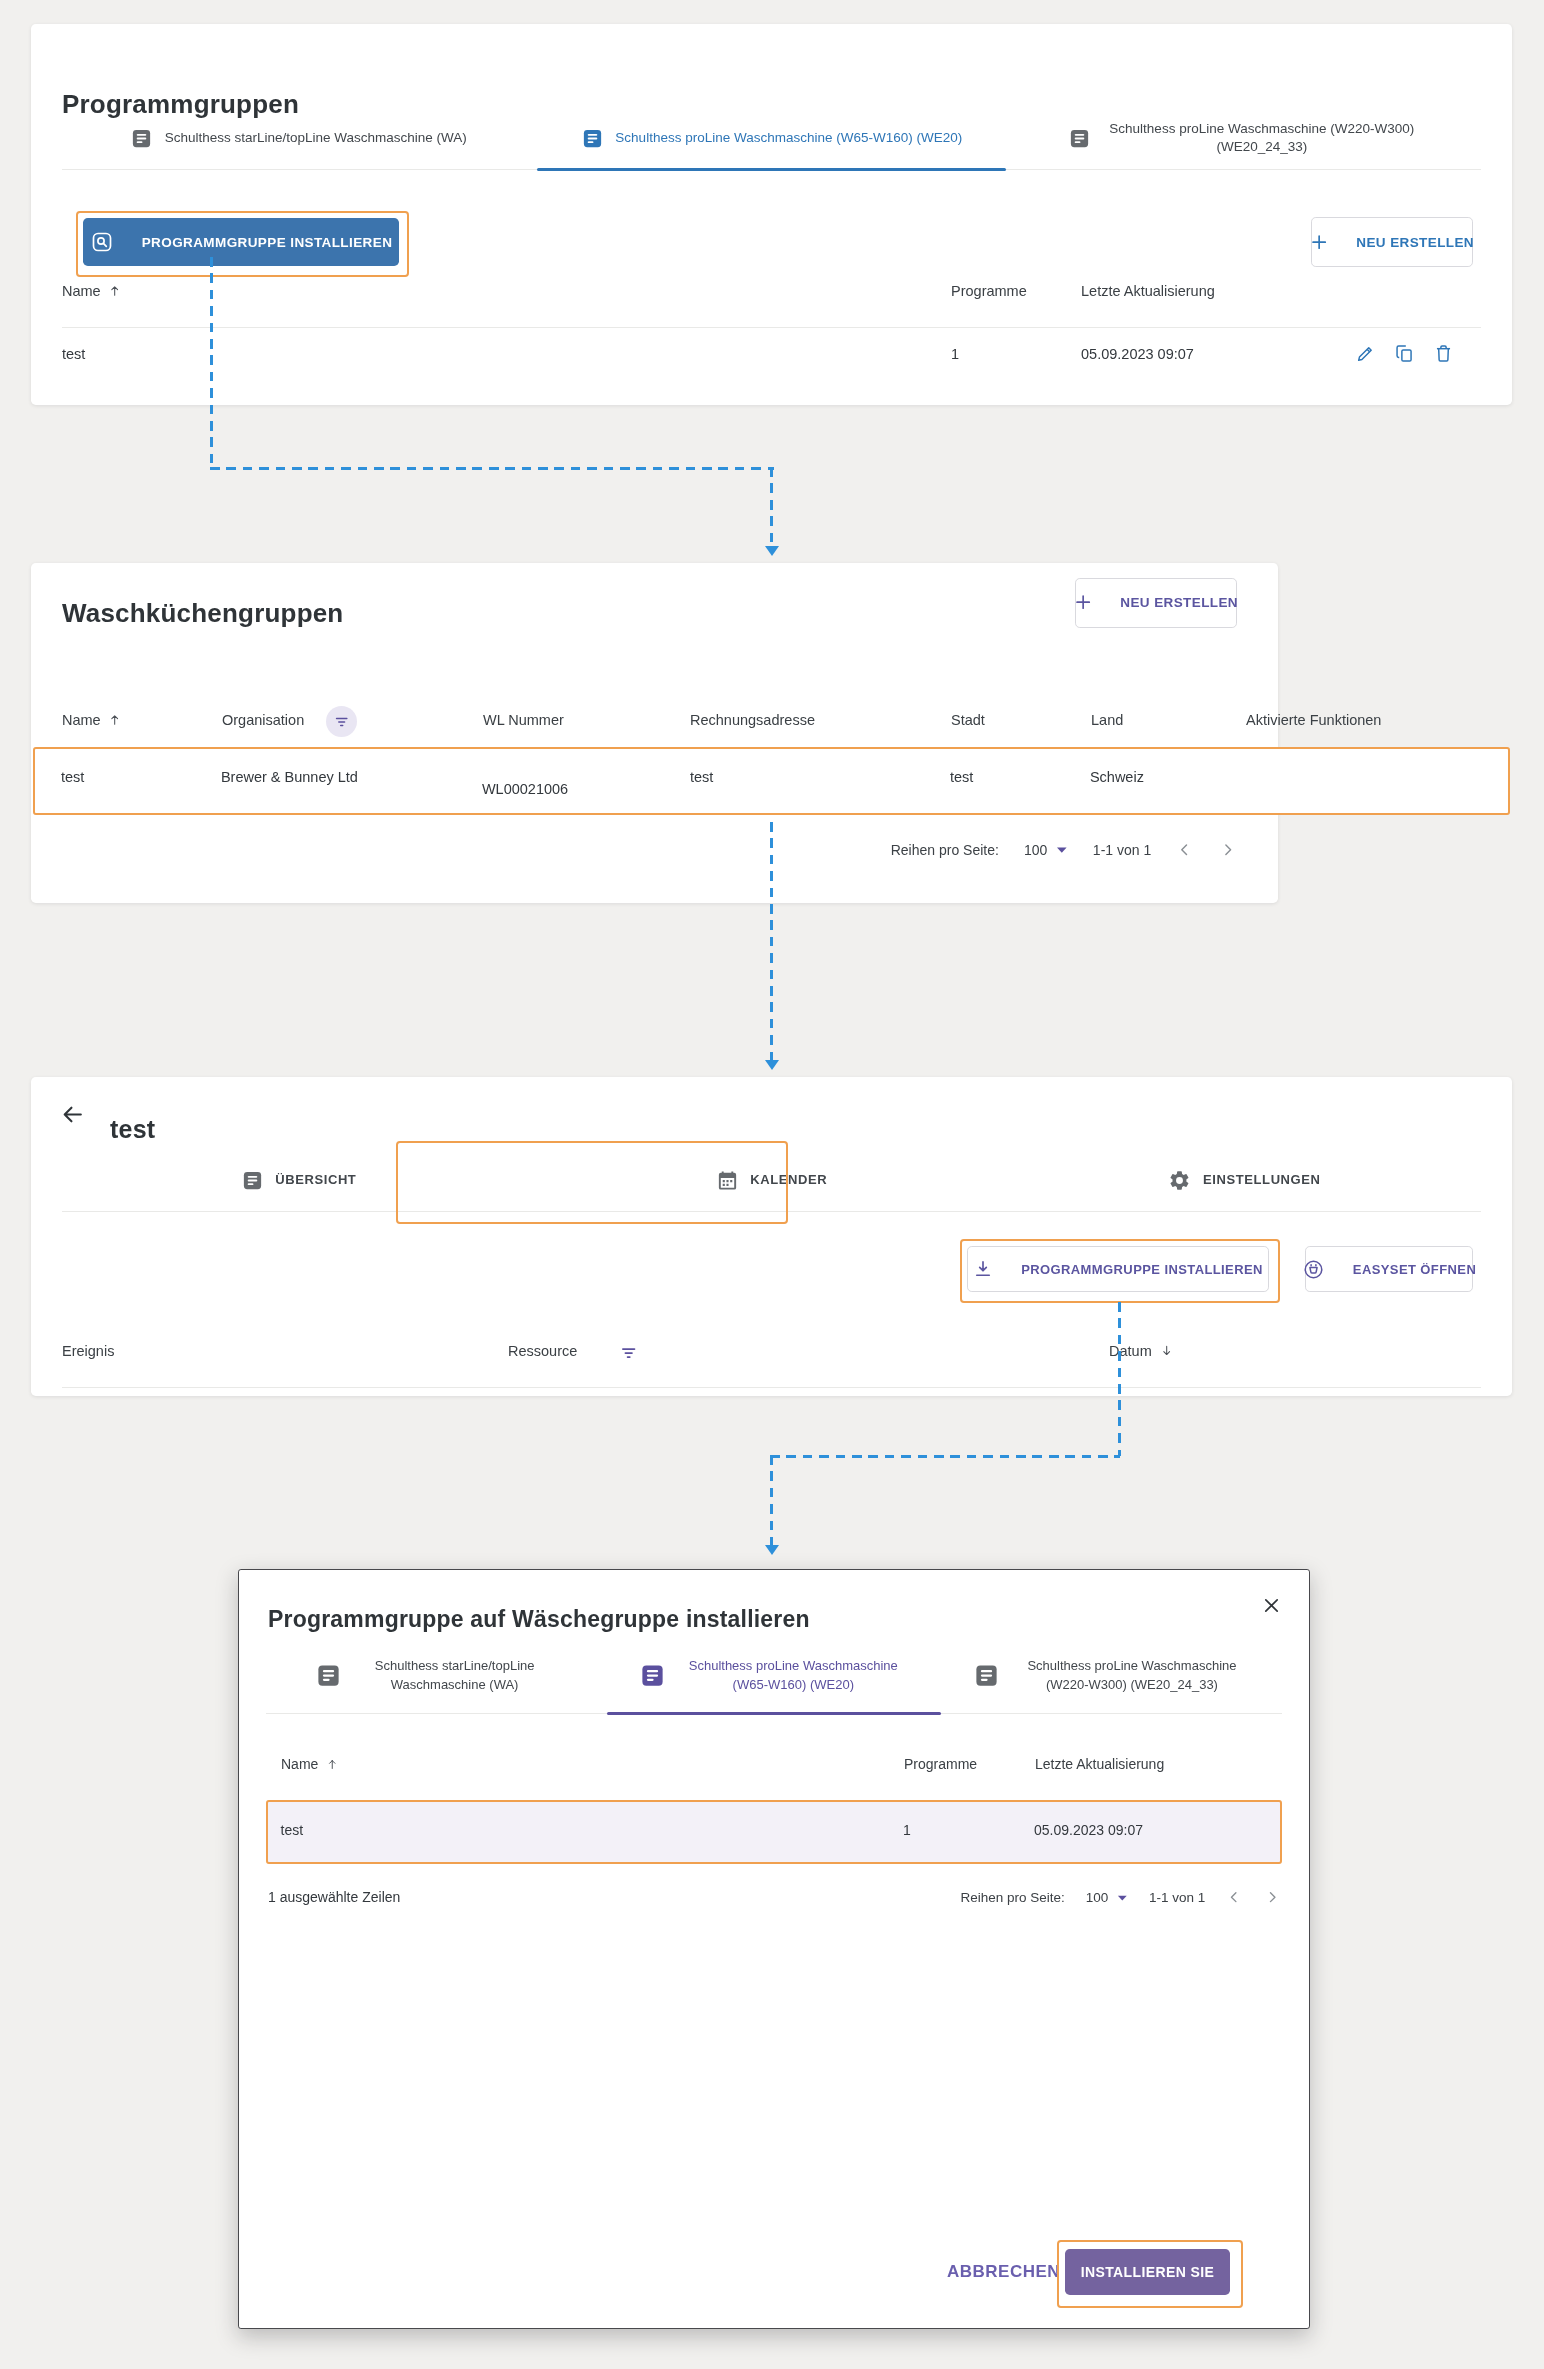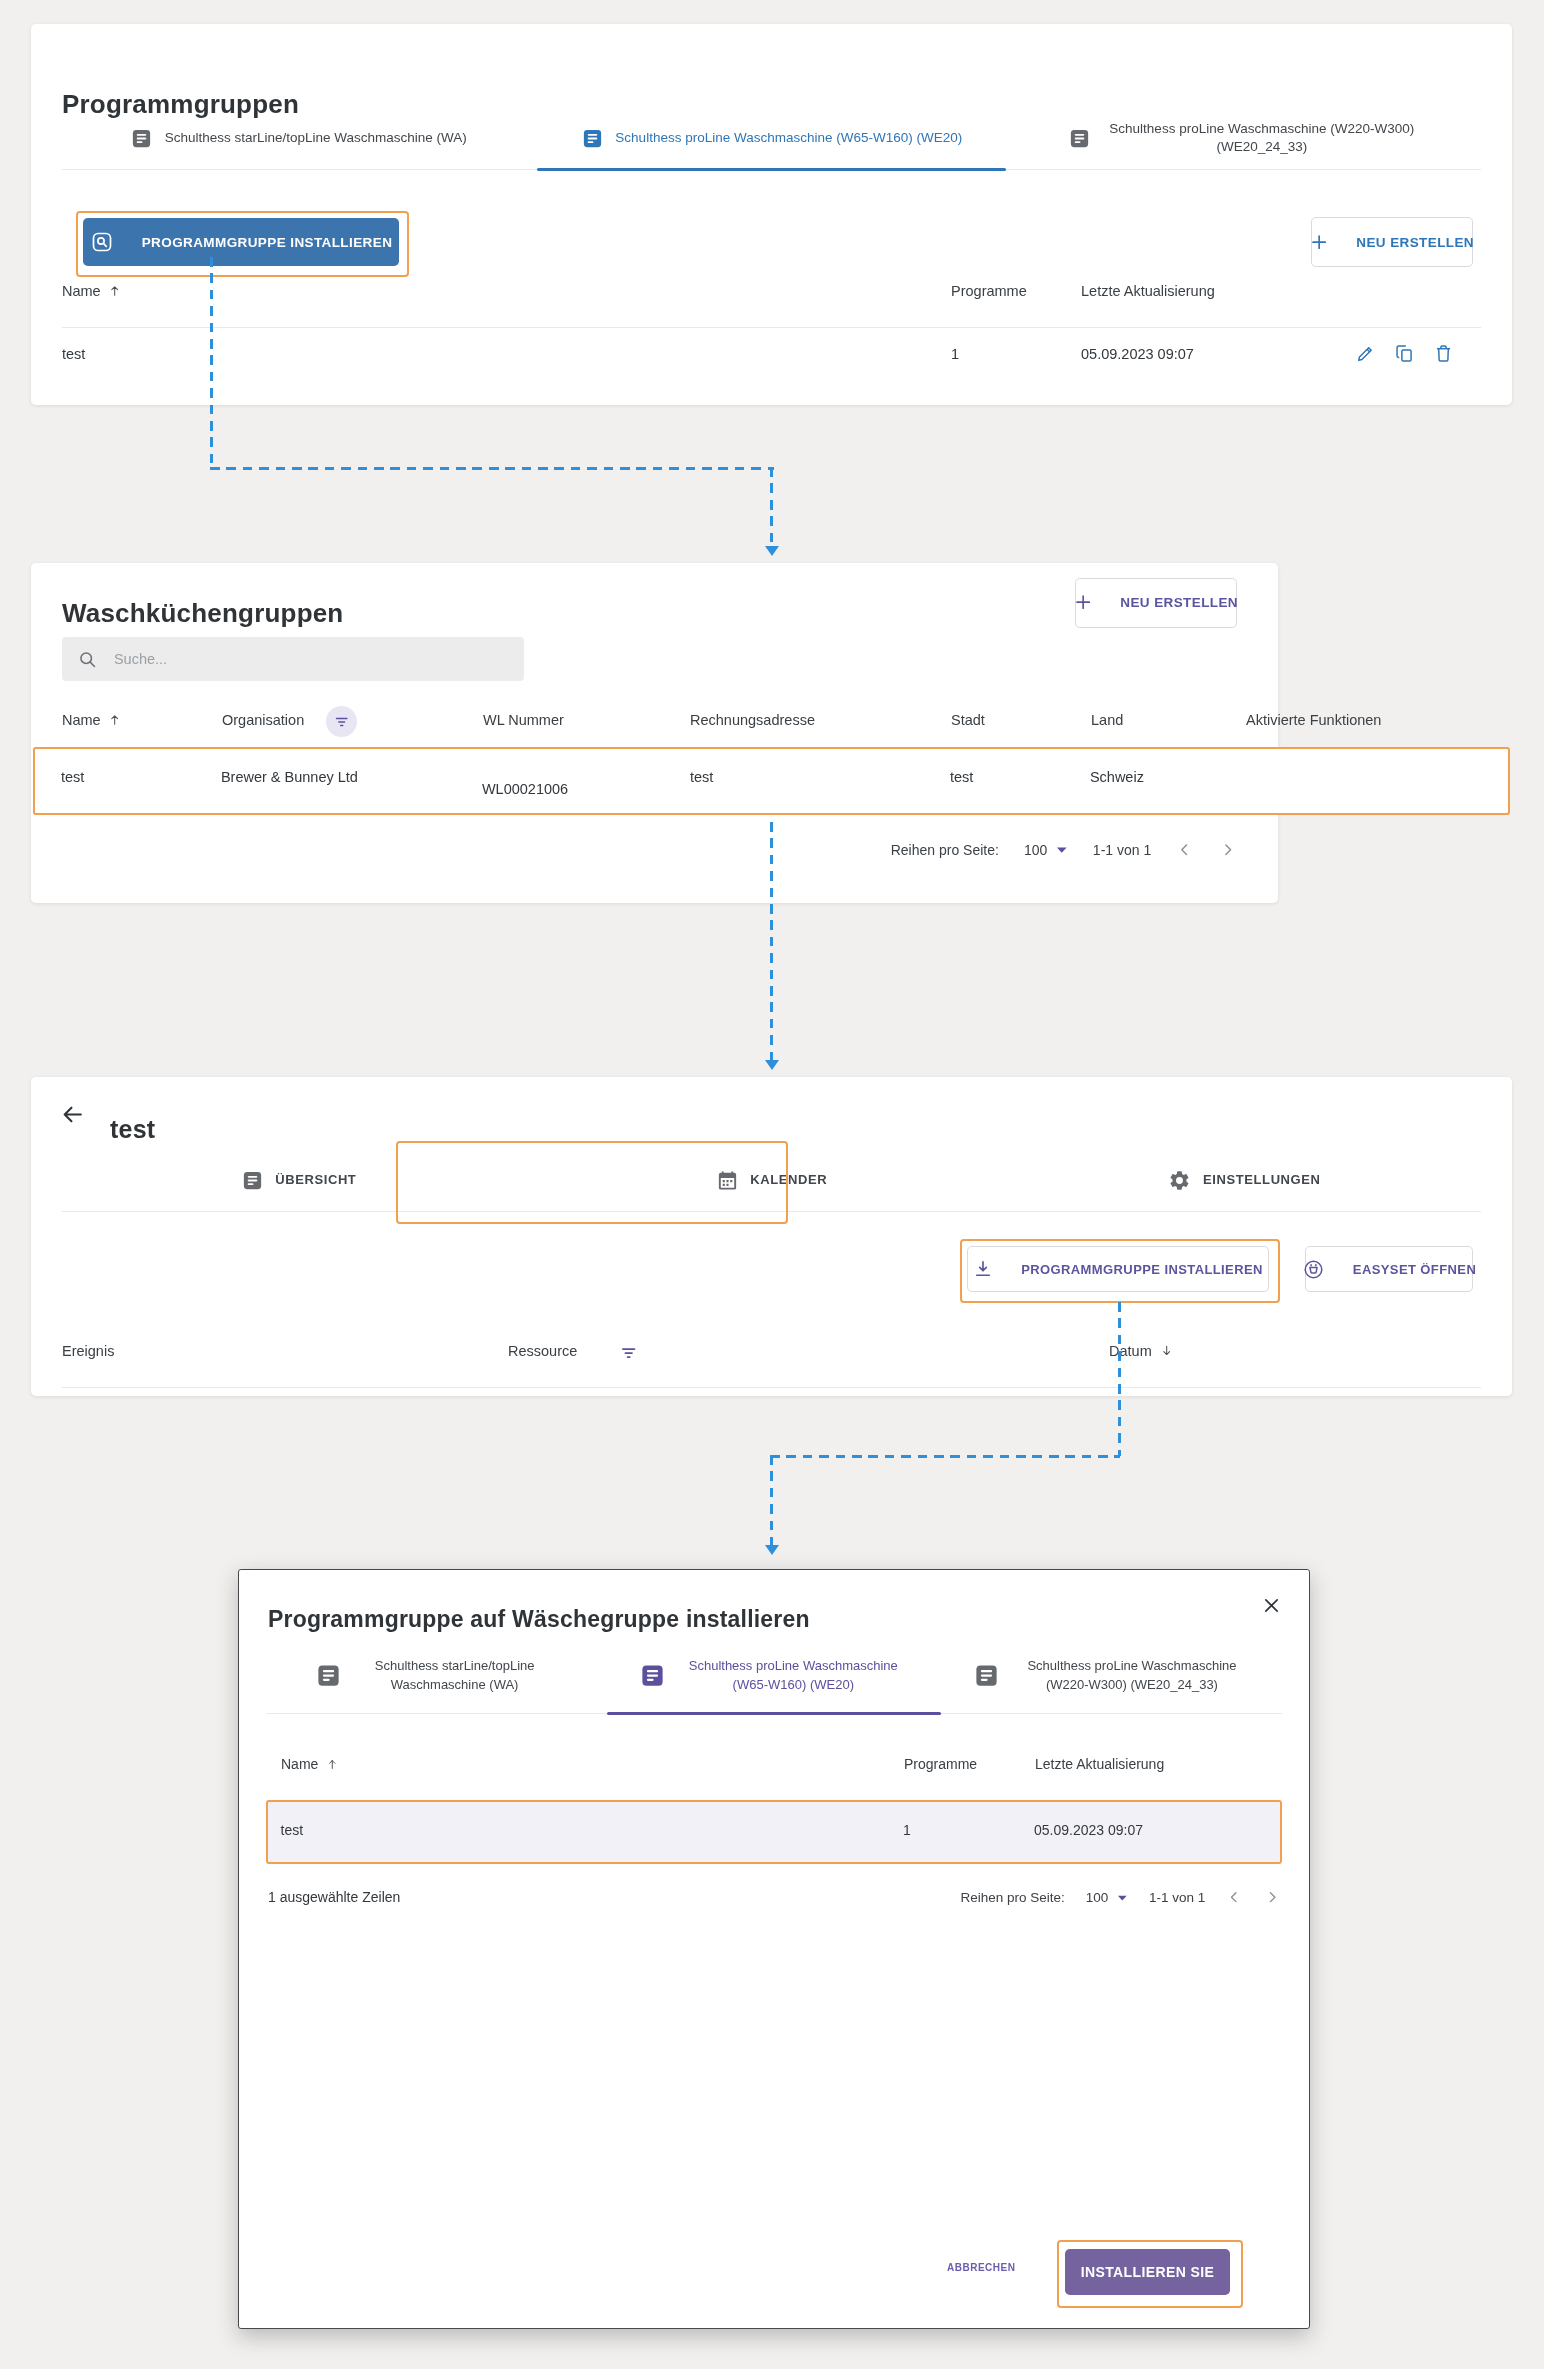--- a/index.html
+++ b/index.html
@@ -31,21 +31,21 @@
   .tab .two{max-width:319px;text-align:center;}
   .uptab .lbl{font-size:13px;font-weight:600;letter-spacing:0.6px;}
   
   .btn{display:flex;align-items:center;justify-content:center;gap:28px;border-radius:4.8px;cursor:pointer;
        font-weight:600;letter-spacing:0.4px;white-space:nowrap;box-sizing:border-box;}
   .btn-filled-blue{background:var(--blue-btn);color:#fff;font-size:13.5px;}
   .btn-outline{background:#fff;border:1px solid var(--border-light);font-size:13.5px;}
   .btn-outline.blue{color:var(--blue);}
   .btn-outline.purple{color:var(--purple);}
   .btn-filled-purple{background:var(--purple-btn);color:#fff;font-size:14px;}
-  .txtbtn{color:#6a5fae;font-size:10px;font-weight:600;letter-spacing:0.5px;cursor:pointer;position:absolute;}
+  .txtbtn{color:#6a5fae;font-size:17px;font-weight:600;letter-spacing:0.5px;cursor:pointer;position:absolute;}
   
   .hl{position:absolute;border:2.9px solid var(--orange);border-radius:3.9px;pointer-events:none;z-index:4;}
   
   .th{position:absolute;font-size:14.5px;font-weight:500;color:#3b4045;display:flex;align-items:center;gap:6.8px;white-space:nowrap;}
   .td{position:absolute;font-size:14.5px;color:var(--txt);white-space:nowrap;}
   .divider{position:absolute;height:1px;background:var(--div);}
   .search{position:absolute;display:flex;align-items:center;gap:13.5px;background:var(--searchbg);border-radius:3.9px;padding:0 15.4px;box-sizing:border-box;}
   .search input{border:none;background:transparent;outline:none;font-size:14.5px;color:var(--txt);width:100%;font-family:"Liberation Sans",sans-serif;}
   .search input::placeholder{color:var(--muted);}
   .pag{position:absolute;display:flex;align-items:center;gap:25px;font-size:14px;color:#3c4146;}
@@ -172,29 +172,20 @@
 
     <button class="btn btn-outline purple" style="position:absolute;right:41px;top:14.5px;width:162px;height:50px;">
       <span>
         <svg width="18.3" height="18.3" viewBox="0 0 24 24" fill="none" stroke="currentColor" stroke-width="2.2" stroke-linecap="round">
             <path d="M12 4v16M4 12h16"></path>
           </svg>
       </span>
       <span>NEU ERSTELLEN</span>
     </button>
 
-    <div class="search" style="left:31px;top:74px;width:462px;height:44px;">
-      <span>
-        <svg width="21" height="21" viewBox="0 0 24 24" fill="none" stroke="#6d7277" stroke-width="1.8" stroke-linecap="round">
-            <circle cx="10.5" cy="10.5" r="6"></circle>
-            <path d="m15 15 5 5"></path>
-          </svg>
-      </span>
-      <input type="text" placeholder="Suche..." style="">
-    </div>
 
     <div class="th" style="left:31px;top:149px;">
       <span>Name</span>
       <span>
         <svg width="15.4" height="15.4" viewBox="0 0 24 24" fill="none" stroke="#4a4f55" stroke-width="1.6" stroke-linecap="round">
             <path d="M12 19V6m0 0-4.5 4.5M12 6l4.5 4.5"></path>
           </svg>
       </span>
     </div>
     <div class="th" style="left:191px;top:149px;">

